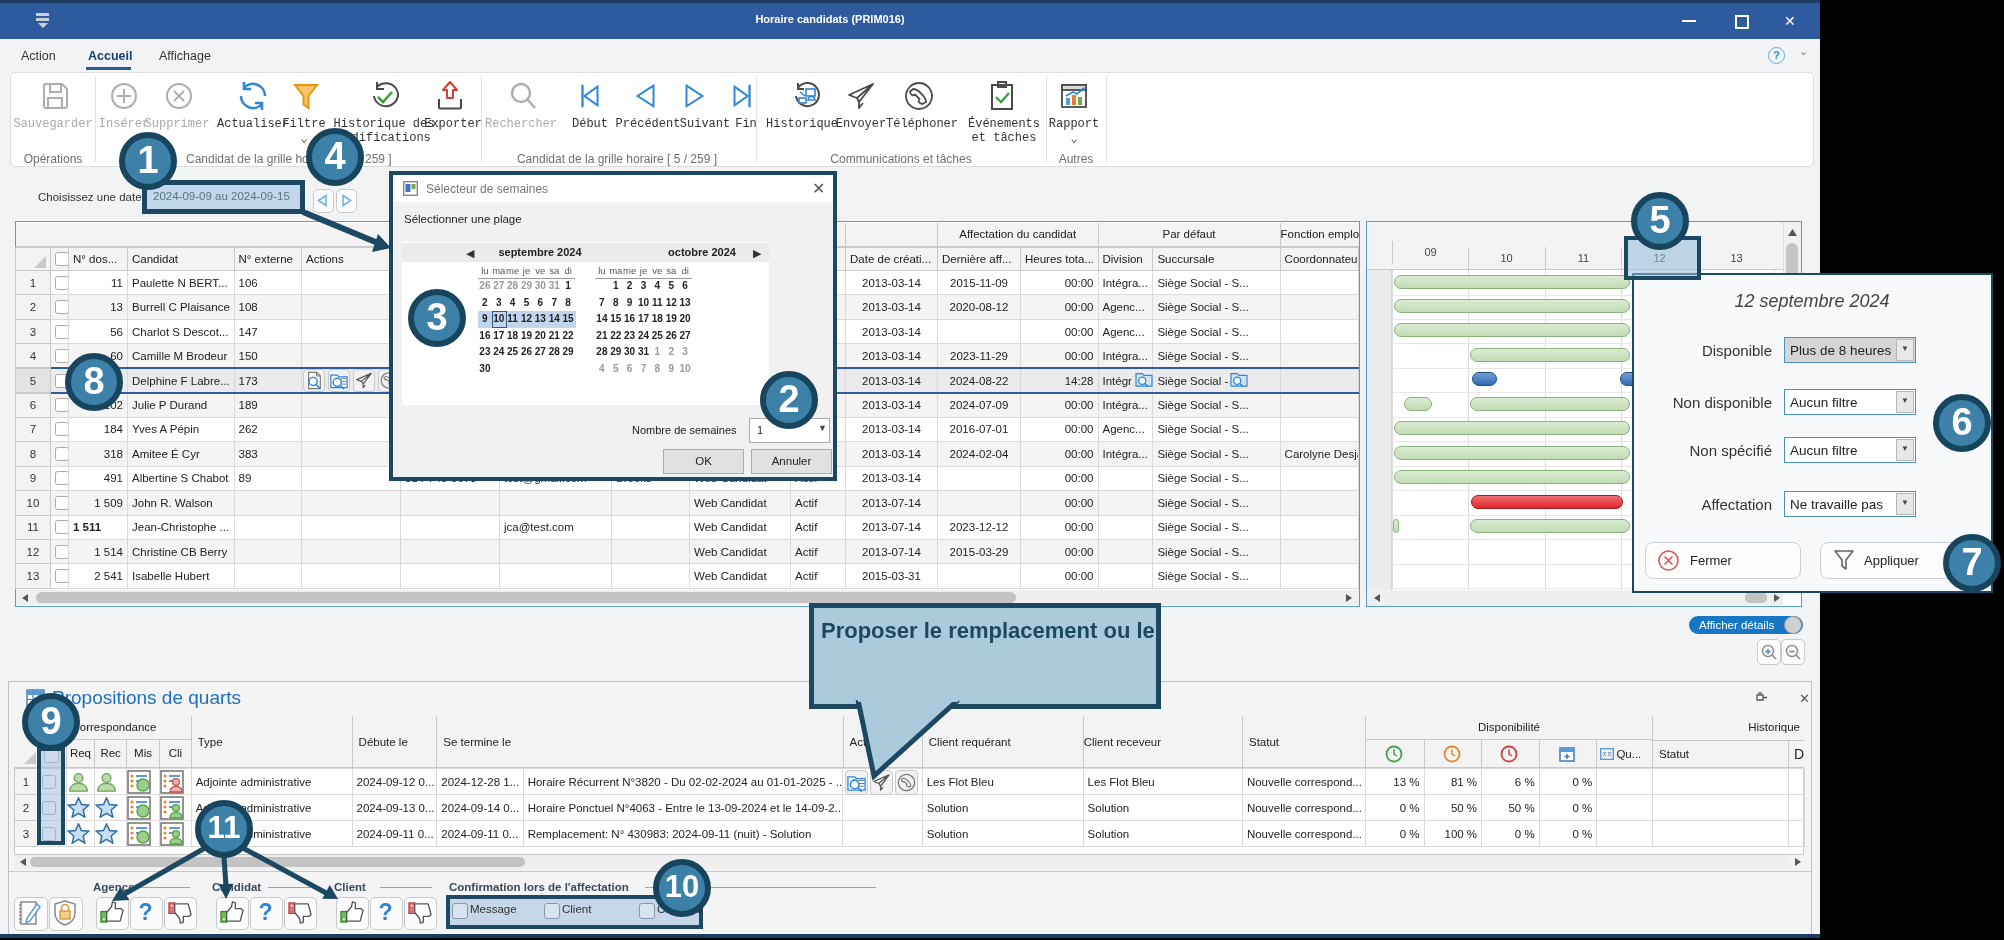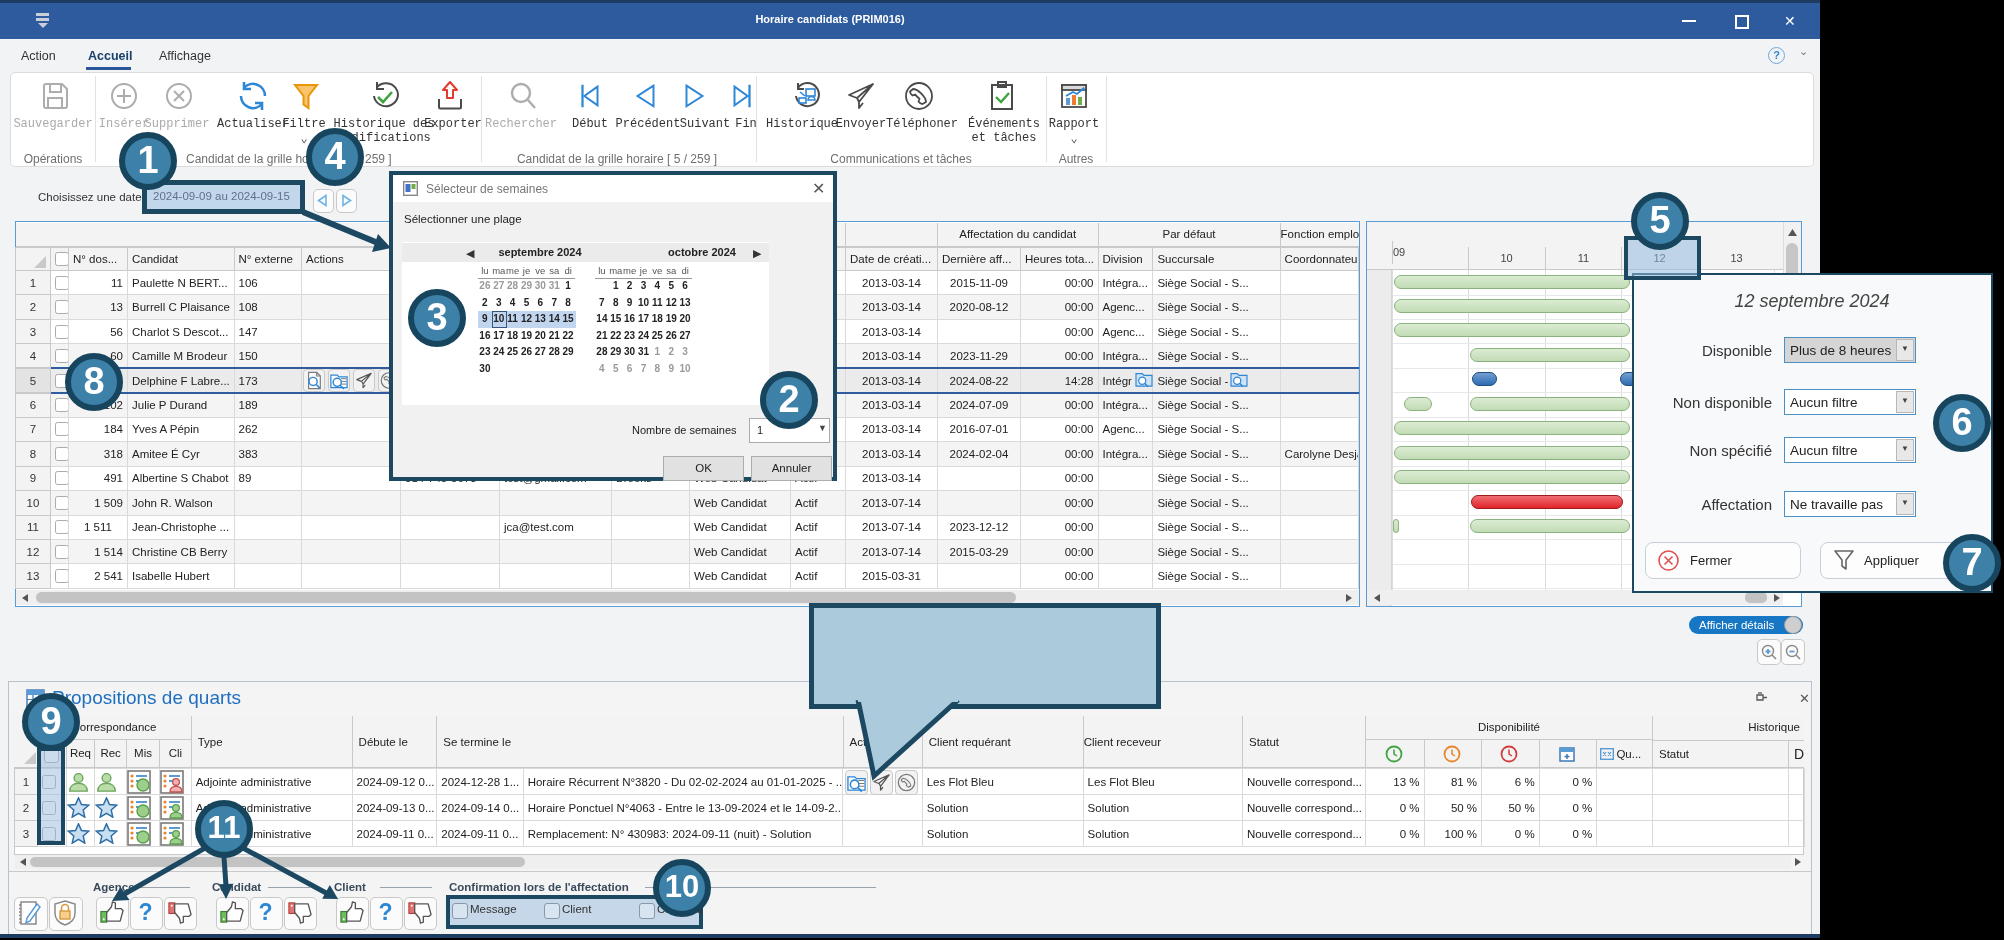--- a/index.html
+++ b/index.html
@@ -16,21 +16,21 @@
 table.tg{border-collapse:collapse;table-layout:fixed;font-size:11.5px;color:#222;}
 table.tg td,table.tg th{border:1px solid #DADADA;padding:0 4px;overflow:hidden;white-space:nowrap;font-weight:normal;box-sizing:border-box;}
 table.tg th{background:#F3F3F4;border-color:#C9C9C9;text-align:left;}
 .rnum{background:#F3F3F4;color:#333;text-align:center;border-color:#C9C9C9 !important;}
 .ctr{text-align:center;}
 .rgt{text-align:right;}
 
 .co{position:absolute;border-radius:50%;background:#3D80A8;border:6px solid #17455E;color:#FFF;font-weight:bold;text-align:center;z-index:90;}
 
 .chk{position:absolute;width:15px;height:15px;border:1px solid #ABABAB;border-radius:3px;background:#FFF;}
-.btn{position:absolute;background:#E1E1E1;border:1px solid #ADADAD;font-size:11.5px;color:#222;text-align:center;margin-top:7px;}
+.btn{position:absolute;background:#E1E1E1;border:1px solid #ADADAD;font-size:11.5px;color:#222;text-align:center;}
 .ibtn{position:absolute;background:#FBFBFB;border:1px solid #C9C9C9;border-radius:5px;}
 </style></head><body>
 <div id="page">
     <div id="app">
 
 <div class="abs" style="left:0;top:0;width:1820px;height:39px;background:#2D5B9E;border-top:3px solid #1E3C61;box-sizing:border-box;"></div>
 <div class="lbl" style="left:830px;top:13px;color:#FFF;font-size:11px;font-weight:bold;transform:translateX(-50%);">Horaire candidats (PRIM016)</div>
 <div class="abs" style="left:36px;top:13px;width:13px;height:3px;background:#C9CFD8;"></div>
 <div class="abs" style="left:36px;top:18px;width:13px;height:3px;background:#C9CFD8;"></div>
 <div class="abs" style="left:38px;top:23px;width:0;height:0;border-left:5px solid transparent;border-right:5px solid transparent;border-top:5px solid #C9CFD8;"></div>
@@ -401,21 +401,21 @@
             <td style="background:#F4F4F5;text-align:center;">2013-07-14</td>
             <td style="background:#F4F4F5;text-align:center;"></td>
             <td style="background:#F4F4F5;text-align:right;">00:00</td>
             <td style="background:#F4F4F5;"></td>
             <td style="background:#F4F4F5;">Siège Social - S...</td>
             <td style="background:#F4F4F5;"></td>
           </tr>
           <tr style="height:24.46px;">
             <td class="rnum" style="border-top:1px solid #DADADA;border-bottom:1px solid #DADADA;">11</td>
             <td style="background:#FFF;"><span style="display:inline-block;width:12px;height:12px;border:1px solid #ABABAB;border-radius:2.5px;background:#FFF;vertical-align:middle;"></span></td>
-            <td style="background:#FFF;text-align:center;">1 511</td>
+            <td style="background:#FFF;text-align:left;font-weight:bold;">1 511</td>
             <td style="background:#FFF;">Jean-Christophe ...</td>
             <td style="background:#FFF;"></td>
             <td style="background:#FFF;"></td>
             <td style="background:#FFF;"></td>
             <td style="background:#FFF;">jca@test.com</td>
             <td style="background:#FFF;"></td>
             <td style="background:#FFF;">Web Candidat</td>
             <td style="background:#FFF;">Actif</td>
             <td style="background:#FFF;text-align:center;">2013-07-14</td>
             <td style="background:#FFF;text-align:center;">2023-12-12</td>
@@ -468,21 +468,21 @@
 <div class="abs" style="left:36px;top:592px;width:980px;height:11px;background:#C3C3C3;border-radius:6px;"></div>
 <svg class="abs" style="left:20px;top:593px;" width="10" height="10" viewBox="0 0 10 10">
         <path d="M8 1L2 5l6 4z" fill="#555"></path>
       </svg>
 <svg class="abs" style="left:1344px;top:593px;" width="10" height="10" viewBox="0 0 10 10">
         <path d="M2 1l6 4-6 4z" fill="#555"></path>
       </svg>
 <div class="abs" style="left:1366px;top:221px;width:436px;height:386px;background:#FFF;border:1px solid #5B9BD5;box-sizing:border-box;"></div>
 <div class="abs" style="left:1367px;top:222px;width:25px;height:384px;background:#ECECEC;border-right:1px solid #D5D5D5;box-sizing:border-box;"></div>
 <div class="abs" style="left:1367px;top:222px;width:434px;height:48px;background:#F3F3F4;border-bottom:1px solid #C9C9C9;box-sizing:border-box;"></div>
-<div class="abs" style="left:1392px;top:241px;width:76px;height:23px;border-left:1px solid #C9C9C9;font-size:11px;color:#444;line-height:22px;box-sizing:border-box;">09</div>
+<div class="abs" style="left:1392px;top:241px;width:76px;height:23px;border-left:1px solid #C9C9C9;font-size:11px;color:#444;text-align:center;line-height:22px;box-sizing:border-box;">09</div>
 <div class="abs" style="left:1468px;top:247px;width:76px;height:23px;border-left:1px solid #C9C9C9;font-size:11px;color:#444;text-align:center;line-height:22px;box-sizing:border-box;">10</div>
 <div class="abs" style="left:1545px;top:247px;width:76px;height:23px;border-left:1px solid #C9C9C9;font-size:11px;color:#444;text-align:center;line-height:22px;box-sizing:border-box;">11</div>
 <div class="abs" style="left:1621px;top:247px;width:76px;height:23px;border-left:1px solid #C9C9C9;font-size:11px;color:#444;text-align:center;line-height:22px;box-sizing:border-box;">12</div>
 <div class="abs" style="left:1698px;top:247px;width:76px;height:23px;border-left:1px solid #C9C9C9;font-size:11px;color:#444;text-align:center;line-height:22px;box-sizing:border-box;">13</div>
 <div class="abs" style="left:1392px;top:270px;width:1px;height:320px;background:#DCDCDC;"></div>
 <div class="abs" style="left:1468px;top:270px;width:1px;height:320px;background:#DCDCDC;"></div>
 <div class="abs" style="left:1545px;top:270px;width:1px;height:320px;background:#DCDCDC;"></div>
 <div class="abs" style="left:1621px;top:270px;width:1px;height:320px;background:#DCDCDC;"></div>
 <div class="abs" style="left:1698px;top:270px;width:1px;height:320px;background:#DCDCDC;"></div>
 <div class="abs" style="left:1774px;top:270px;width:1px;height:320px;background:#DCDCDC;"></div>
@@ -1063,20 +1063,21 @@
 <div class="abs" style="left:1820px;top:542px;width:156px;height:37px;background:#FDFDFD;border:1px solid #C9CFDA;border-radius:8px;box-sizing:border-box;z-index:61;"></div>
 <svg class="abs" style="left:1832px;top:548px;z-index:62;" width="24" height="24" viewBox="0 0 24 24">
         <path d="M3 3h18l-7 9v9l-4-3v-6z" fill="none" stroke="#666" stroke-width="1.6" stroke-linejoin="round"></path>
       </svg>
 <div class="lbl" style="left:1864px;top:553px;font-size:13px;color:#222;z-index:62;">Appliquer</div>
 <div class="abs" style="left:809px;top:603px;width:352px;height:106px;background:#ABCBDC;border:5px solid #1C4862;box-sizing:border-box;z-index:45;"></div>
 <svg class="abs" style="left:840px;top:700px;z-index:46;" width="130" height="85" viewBox="0 0 130 85">
         <path d="M18 0L34 76L118 0" fill="#ABCBDC" stroke="#1C4862" stroke-width="5" stroke-linejoin="miter"></path>
         <rect x="18" y="-2" width="100" height="4" fill="#ABCBDC"></rect>
       </svg>
+<div class="lbl" style="left:821px;top:618px;font-size:22px;font-weight:bold;color:#1C4862;z-index:47;">Proposer le remplacement ou le</div>
 <div class="abs" style="left:1624px;top:236px;width:77px;height:44px;background:rgba(150,185,220,0.55);border:4px solid #1C4862;box-sizing:border-box;z-index:65;"></div>
 <div class="abs" style="left:37px;top:747px;width:28px;height:98px;background:rgba(150,185,220,0.5);border:4px solid #1C4862;box-sizing:border-box;z-index:40;"></div>
 <div class="abs" style="left:446px;top:895px;width:257px;height:34px;background:rgba(150,185,220,0.5);border:4px solid #1C4862;box-sizing:border-box;z-index:45;"></div>
 <div class="abs" style="left:0;top:934px;width:1820px;height:4px;background:#1C3D60;"></div>
 <svg class="abs" style="left:0;top:0;z-index:80;pointer-events:none;" width="2004" height="940" viewBox="0 0 2004 940">
 <path d="M303 212 L378 243" stroke="#1C4862" stroke-width="6" fill="none"></path>
 <path d="M391,248 L372,252 L378,234 z" fill="#1C4862"></path>
 <path d="M205 848 L121 896" stroke="#1C4862" stroke-width="5" fill="none"></path>
 <path d="M112,901 L120.5,886.9 L129.5,900.1 z" fill="#1C4862"></path>
 <path d="M224 857 L226 886" stroke="#1C4862" stroke-width="5" fill="none"></path>

